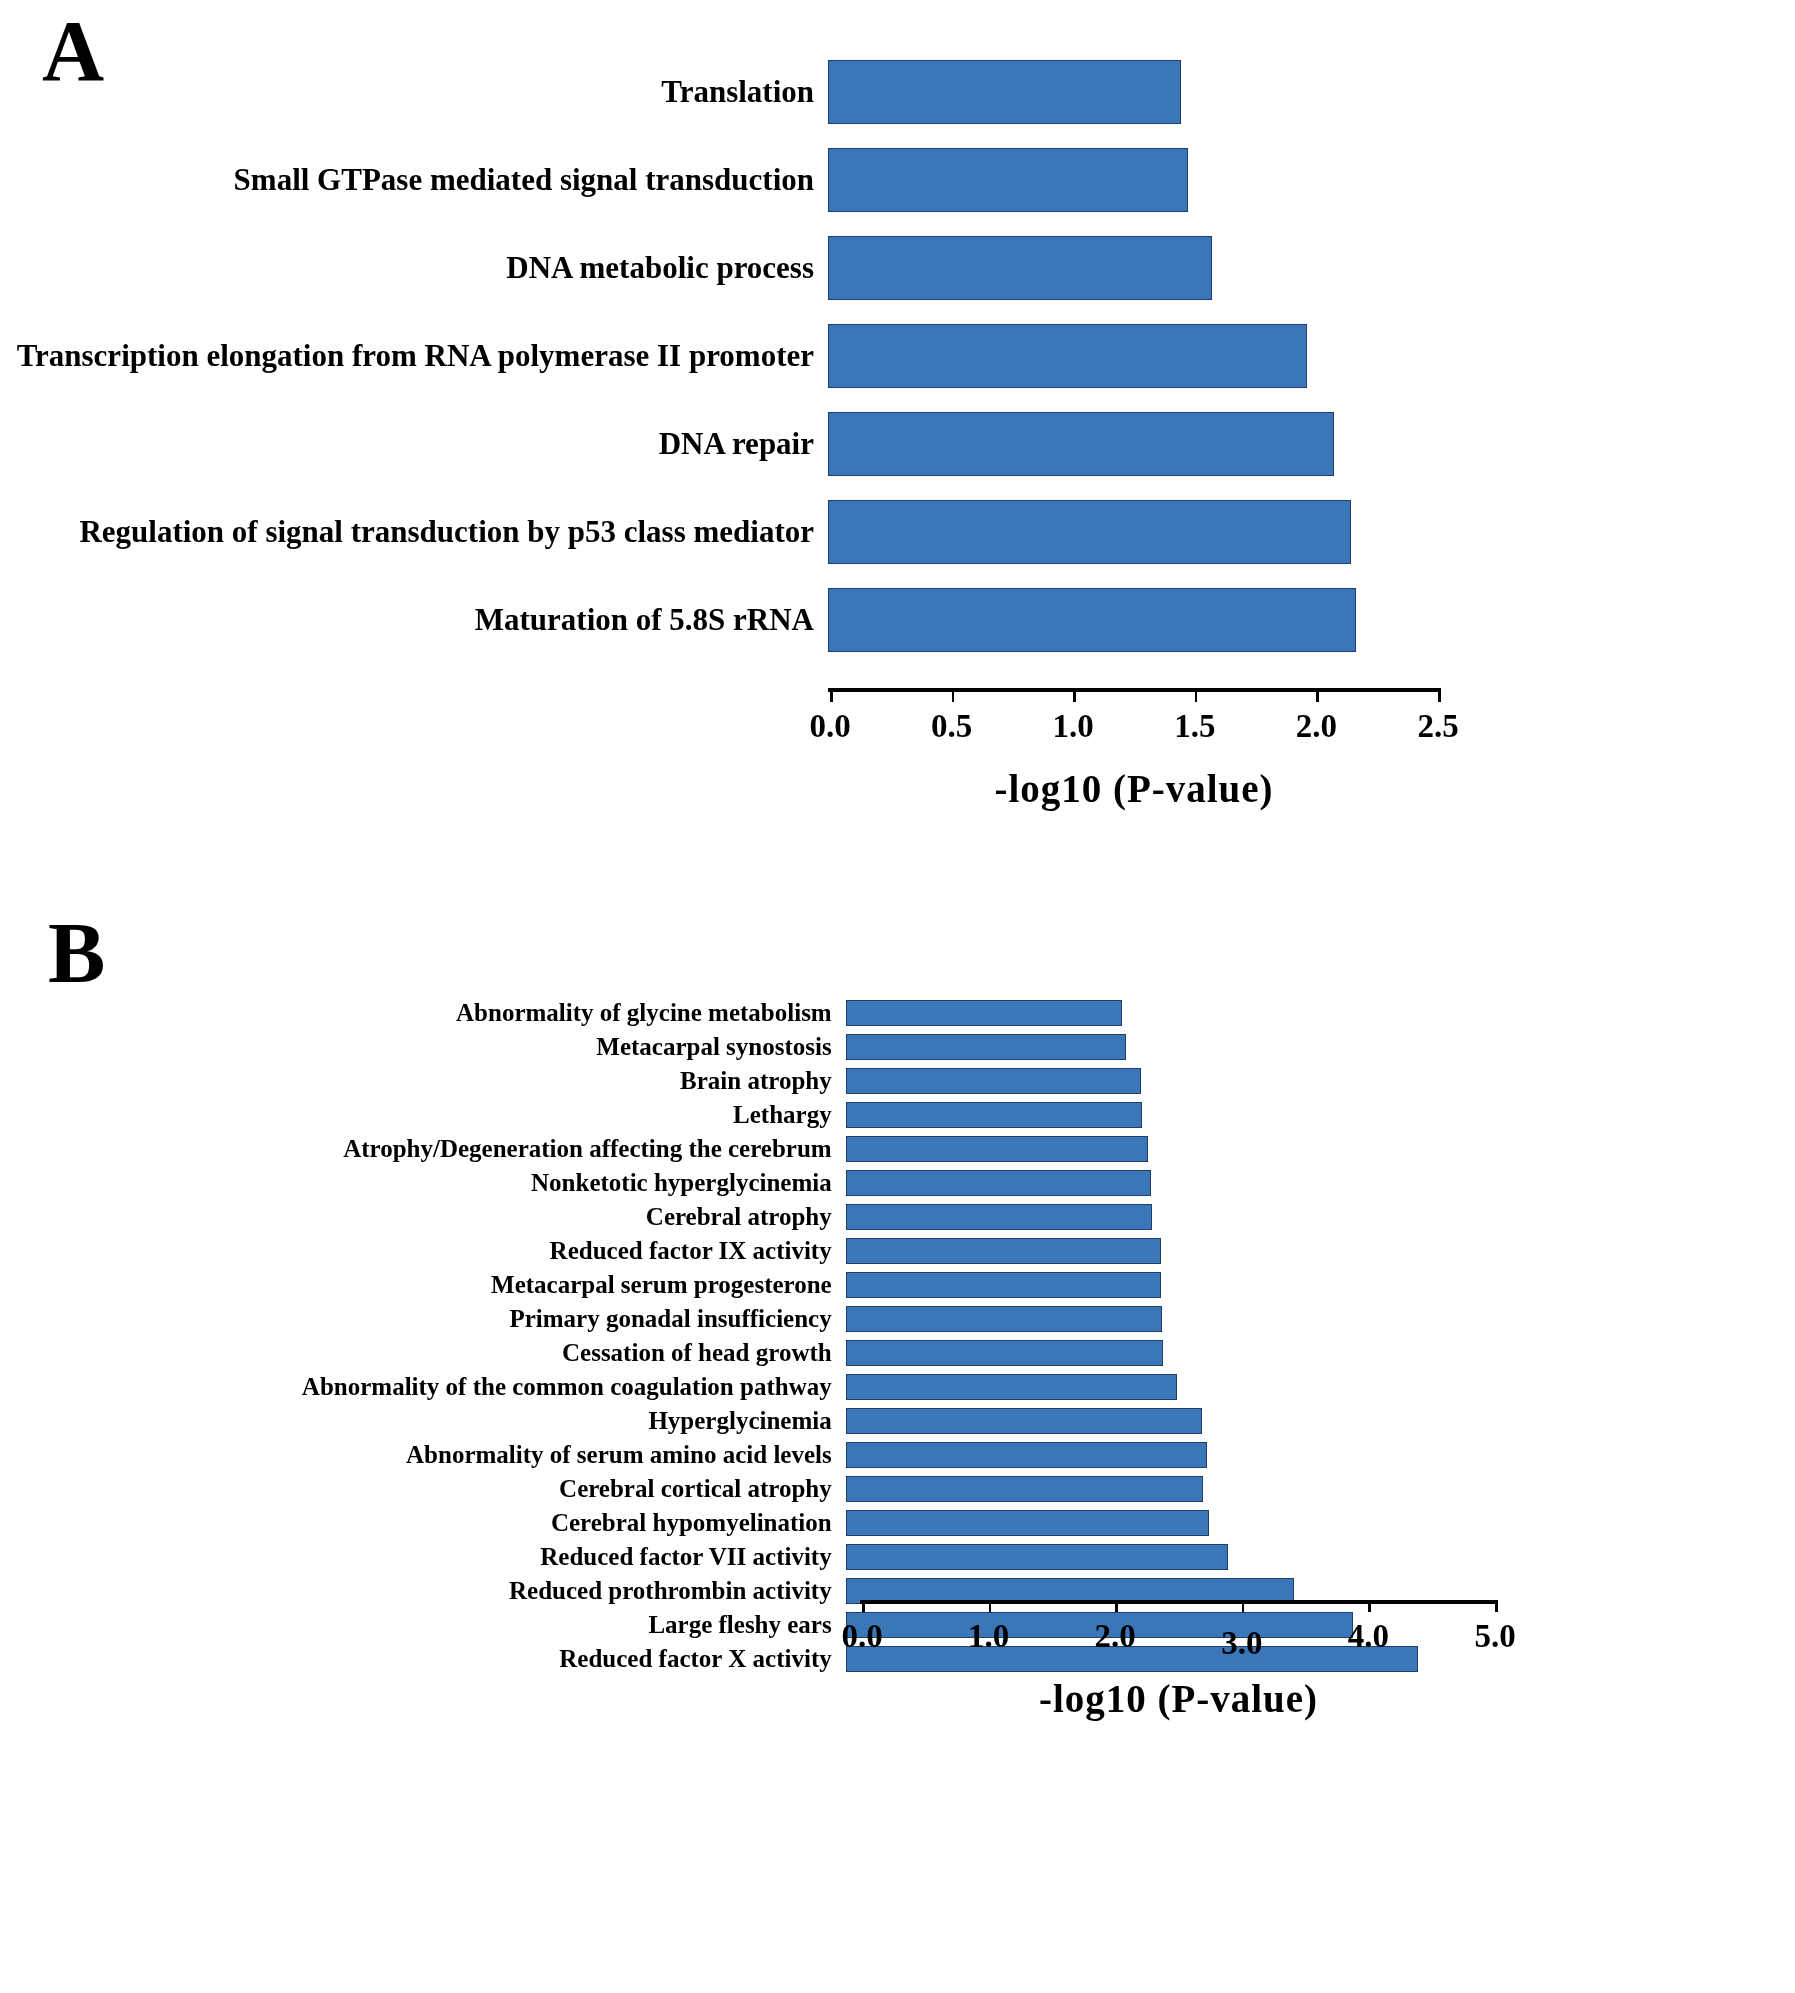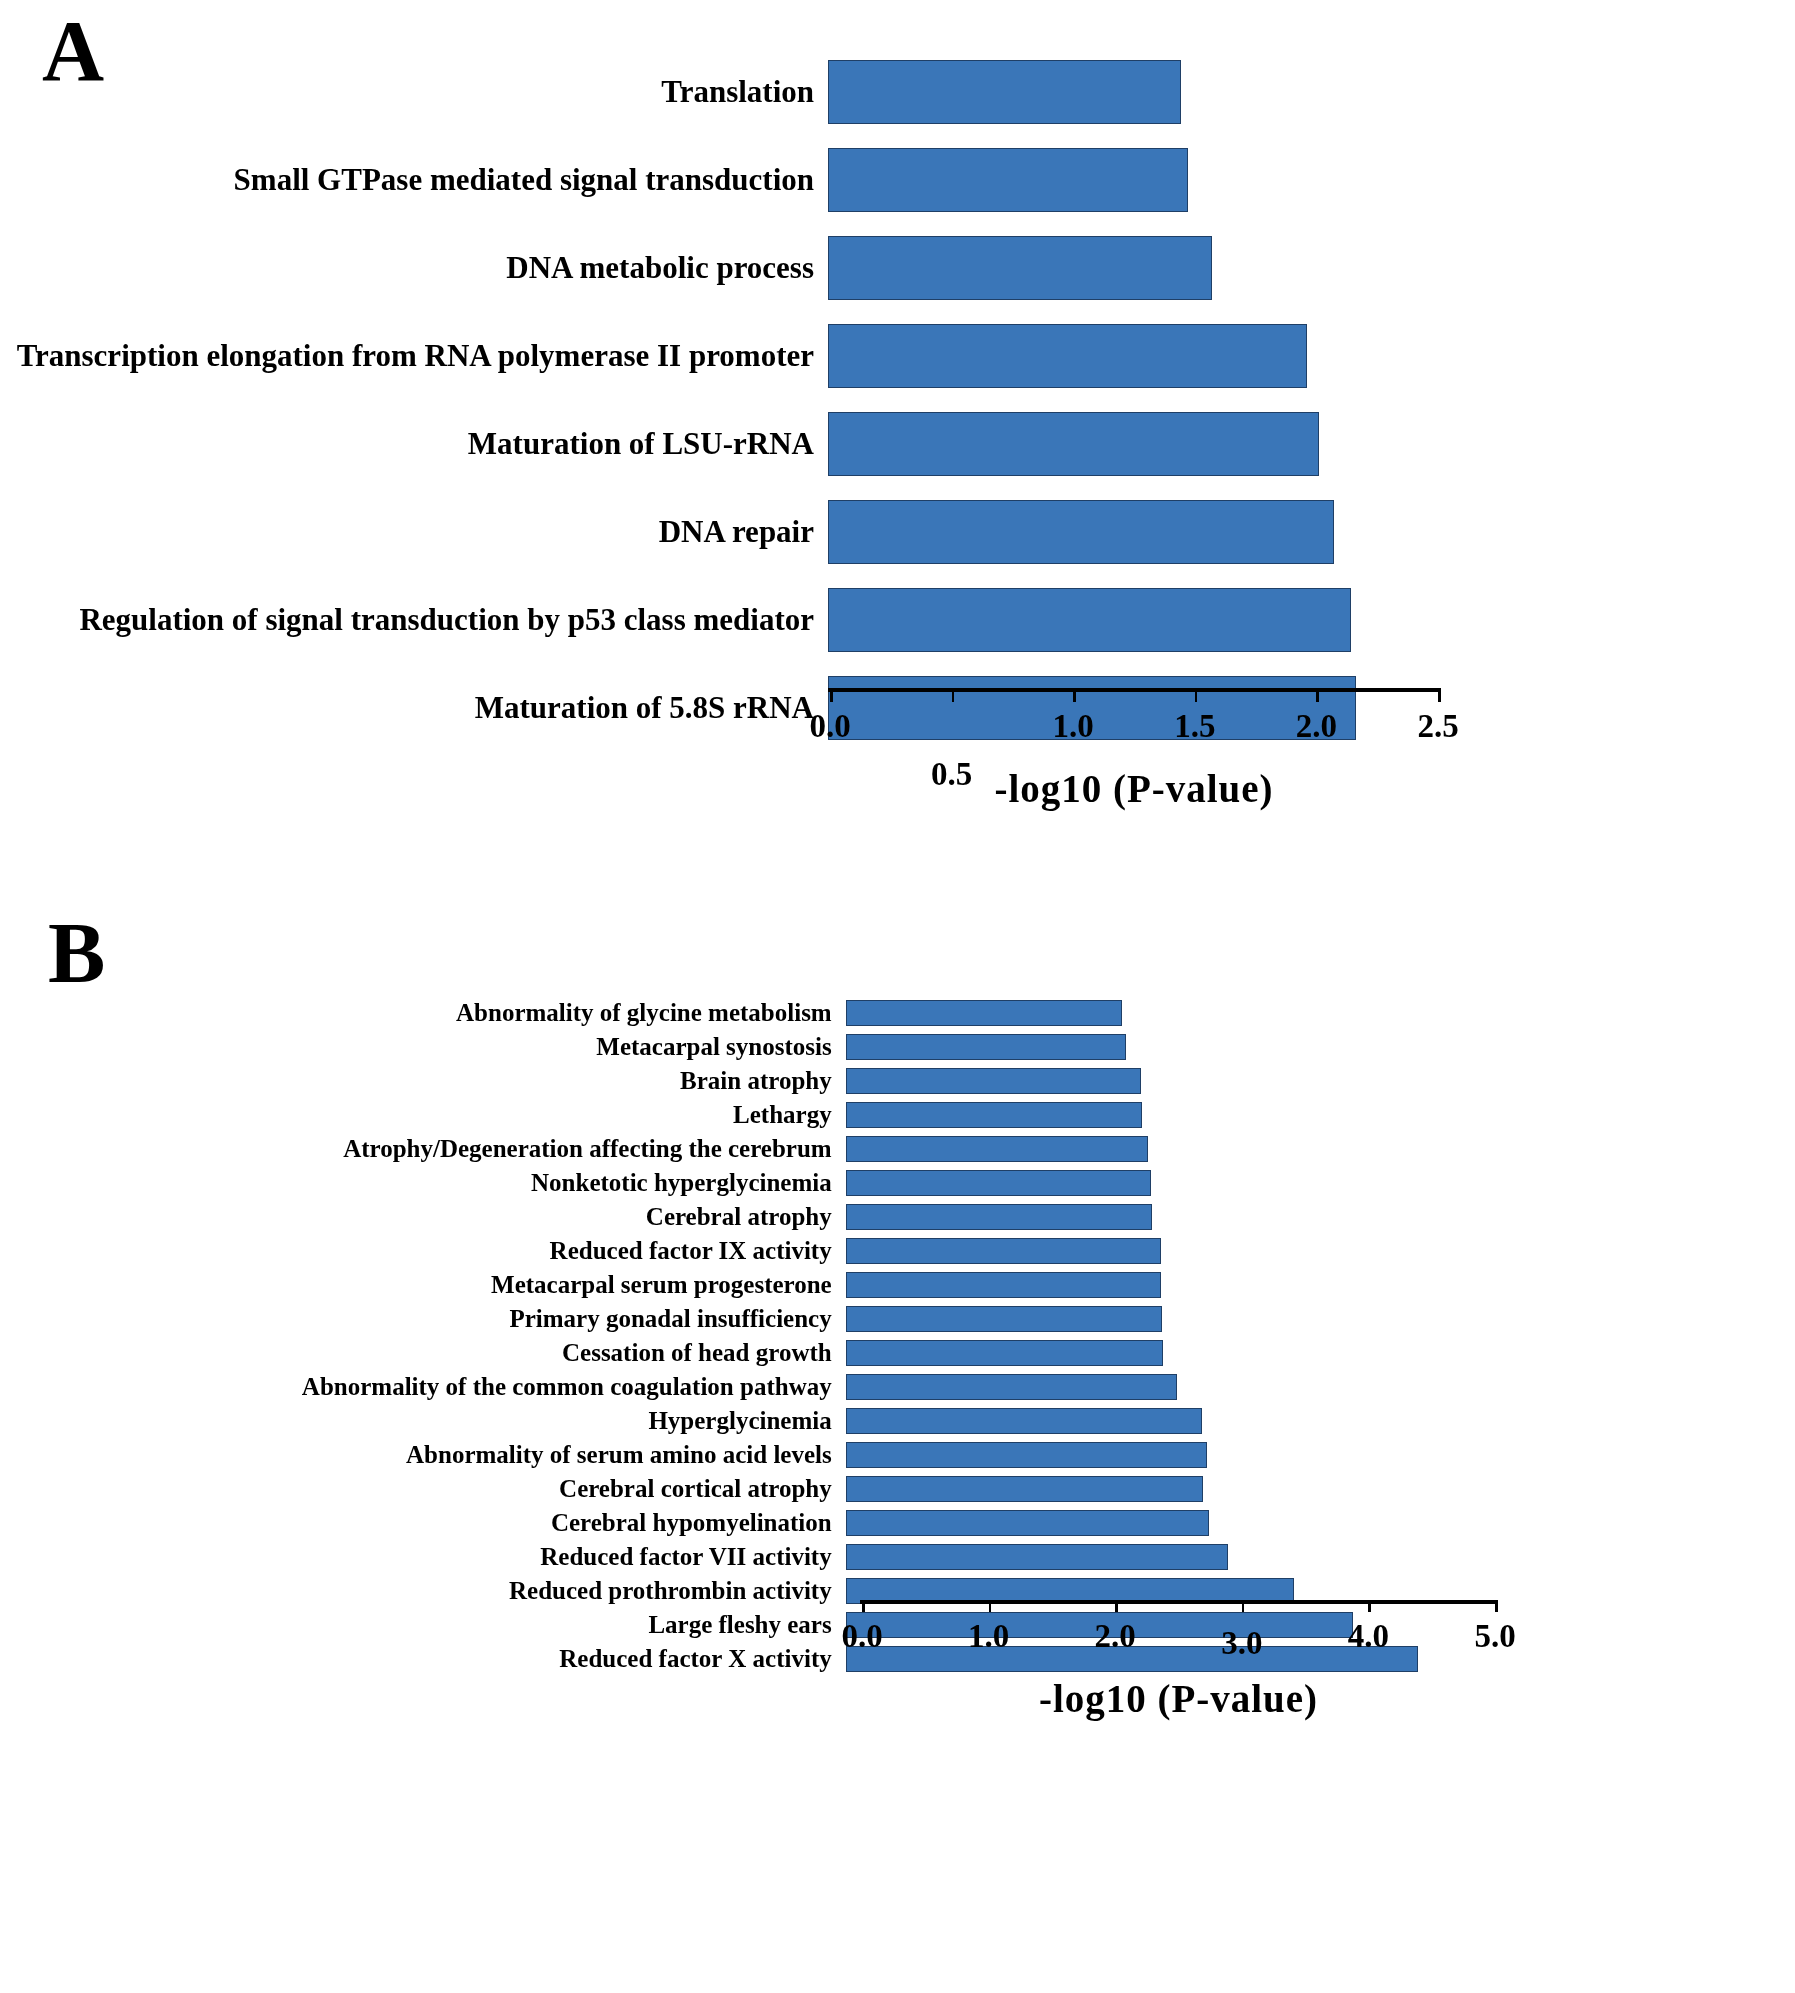--- a/index.html
+++ b/index.html
@@ -187,26 +187,20 @@
           <div class="bar" title="DNA metabolic process: 1.58" style="width: 63.2%;"></div>
         </div>
       </div>
       <div class="row">
         <div class="row-label">Transcription elongation from RNA polymerase II promoter</div>
         <div class="bar-track">
           <div class="bar" title="Transcription elongation from RNA polymerase II promoter: 1.97" style="width: 78.8%;"></div>
         </div>
       </div>
       <div class="row">
-        <div class="row-label">Maturation of LSU-rRNA</div>
-        <div class="bar-track">
-          <div class="bar" title="Maturation of LSU-rRNA: 2.02" style="width: 80.8%;"></div>
-        </div>
-      </div>
-      <div class="row">
         <div class="row-label">DNA repair</div>
         <div class="bar-track">
           <div class="bar" title="DNA repair: 2.08" style="width: 83.2%;"></div>
         </div>
       </div>
       <div class="row">
         <div class="row-label">Regulation of signal transduction by p53 class mediator</div>
         <div class="bar-track">
           <div class="bar" title="Regulation of signal transduction by p53 class mediator: 2.15" style="width: 86%;"></div>
         </div>
@@ -216,21 +210,21 @@
         <div class="bar-track">
           <div class="bar" title="Maturation of 5.8S rRNA: 2.17" style="width: 86.8%;"></div>
         </div>
       </div>
     </div>
   <div class="axis-line x"></div>
   <div class="ticks">
       <div class="tick" style="left: 830px;"></div>
       <div class="tick-label" style="left: 830px;">0.0</div>
       <div class="tick" style="left: 951.6px;"></div>
-      <div class="tick-label" style="left: 951.6px; margin-top: 48px;">0.5</div>
+      <div class="tick-label" style="left: 951.6px;">0.5</div>
       <div class="tick" style="left: 1073.2px;"></div>
       <div class="tick-label" style="left: 1073.2px;">1.0</div>
       <div class="tick" style="left: 1194.8px;"></div>
       <div class="tick-label" style="left: 1194.8px;">1.5</div>
       <div class="tick" style="left: 1316.4px;"></div>
       <div class="tick-label" style="left: 1316.4px;">2.0</div>
       <div class="tick" style="left: 1438px;"></div>
       <div class="tick-label" style="left: 1438px;">2.5</div>
     </div>
   <div class="axis-title">-log10 (P-value)</div>

